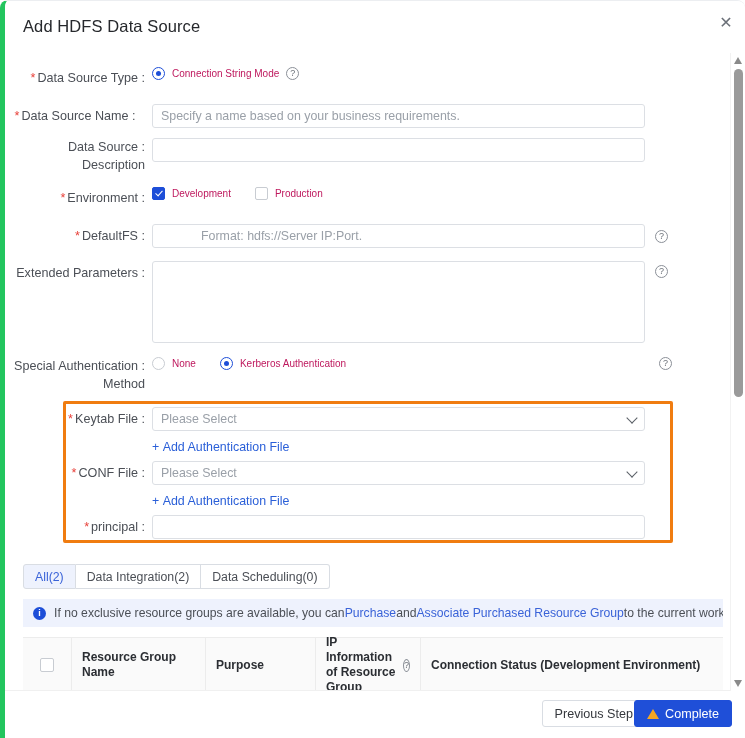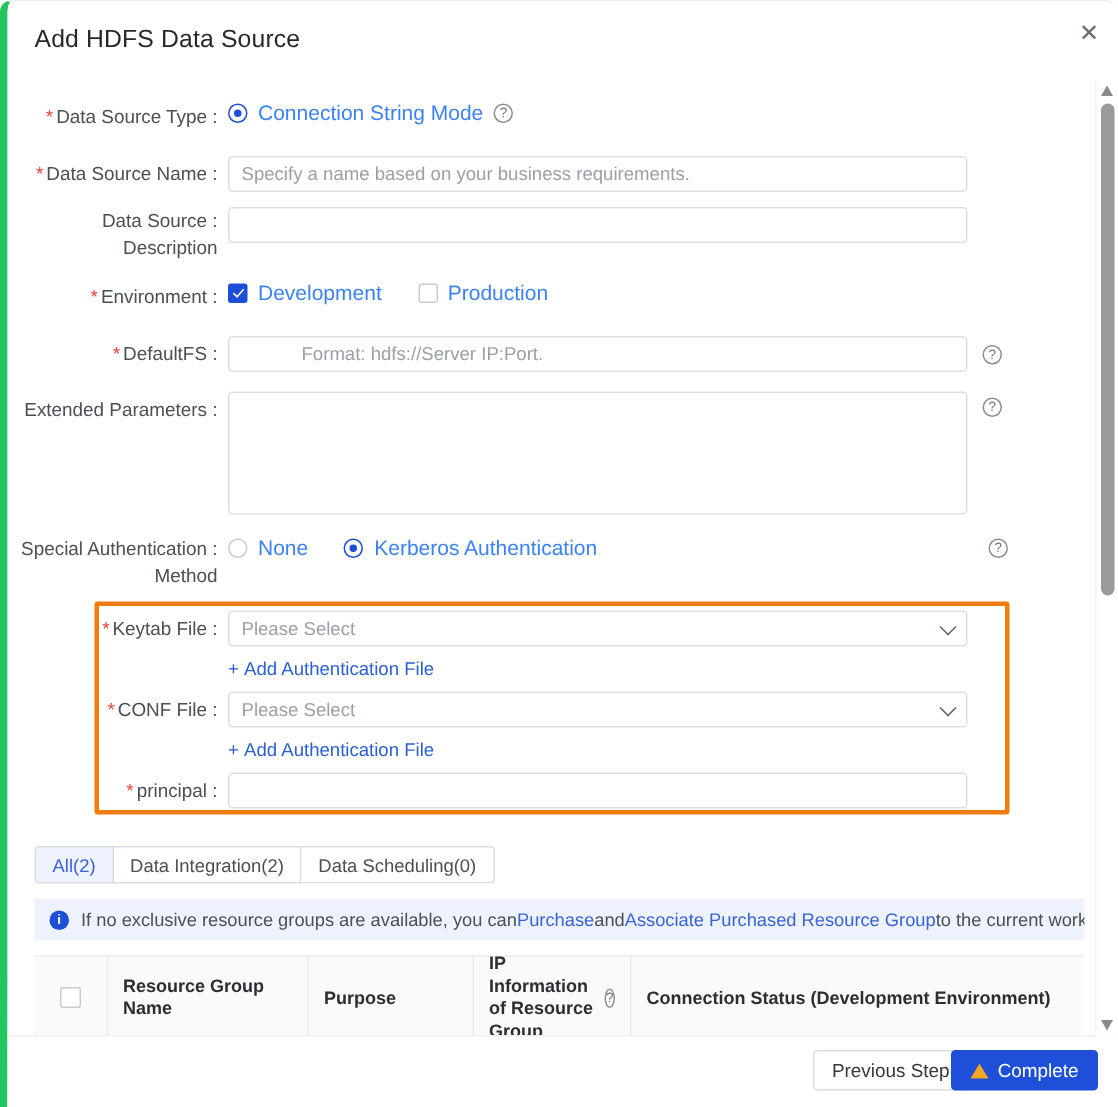--- a/index.html
+++ b/index.html
@@ -75,21 +75,21 @@
     width: 13px; height: 13px; border-radius: 2px;
     border: 1px solid #c8ccd2; background: #fff; position: relative;
     display: inline-block; flex: none;
   }
   .cbox.on { background: #1d4ed8; border-color: #1d4ed8; }
   .cbox.on::after {
     content: ""; position: absolute; left: 4px; top: 1px;
     width: 3px; height: 6px; border: solid #fff;
     border-width: 0 1.6px 1.6px 0; transform: rotate(42deg);
   }
-  .opt-lbl { font-size: 14px; color: #3b82f6; margin-left: 7px; white-space: nowrap; }
+  .opt-lbl { font-size: 10px; color: #be185d; margin-left: 7px; white-space: nowrap; }
   
   .help {
     display: inline-block; width: 13px; height: 13px; border-radius: 50%;
     border: 1px solid #8b9098; color: #6b7078; font-size: 9px;
     line-height: 11px; text-align: center; cursor: pointer;
     font-family: "Liberation Sans", sans-serif; vertical-align: middle;
   }
   
   .selbox {
     position: relative; height: 24px; border: 1px solid #dcdfe4;
@@ -199,21 +199,21 @@
       <div class="field" style="top:1px; display:flex; align-items:center;">
         <span class="opt">
           <span class="radio on"></span>
           <span class="opt-lbl">Connection String Mode</span>
         </span>
         <span class="help" style="margin-left:7px;">?</span>
       </div>
     </div>
 
     <div class="row" style="top:55px;">
-      <div class="lbl" style="left:0; top:4px;">
+      <div class="lbl" style="left:0; top:4px;text-align:center;">
         <span class="req">*</span><span>Data Source Name</span><span class="colon"> :</span>
       </div>
       <div class="field" style="top:0;">
         <input class="txt" style="width: 493px;" placeholder="Specify a name based on your business requirements.">
       </div>
     </div>
 
     <div class="row" style="top:89px;">
       <div class="lbl" style="left:0; top:0px; line-height:18px;">
         <span>Data Source</span><span class="colon"> :</span><br>

